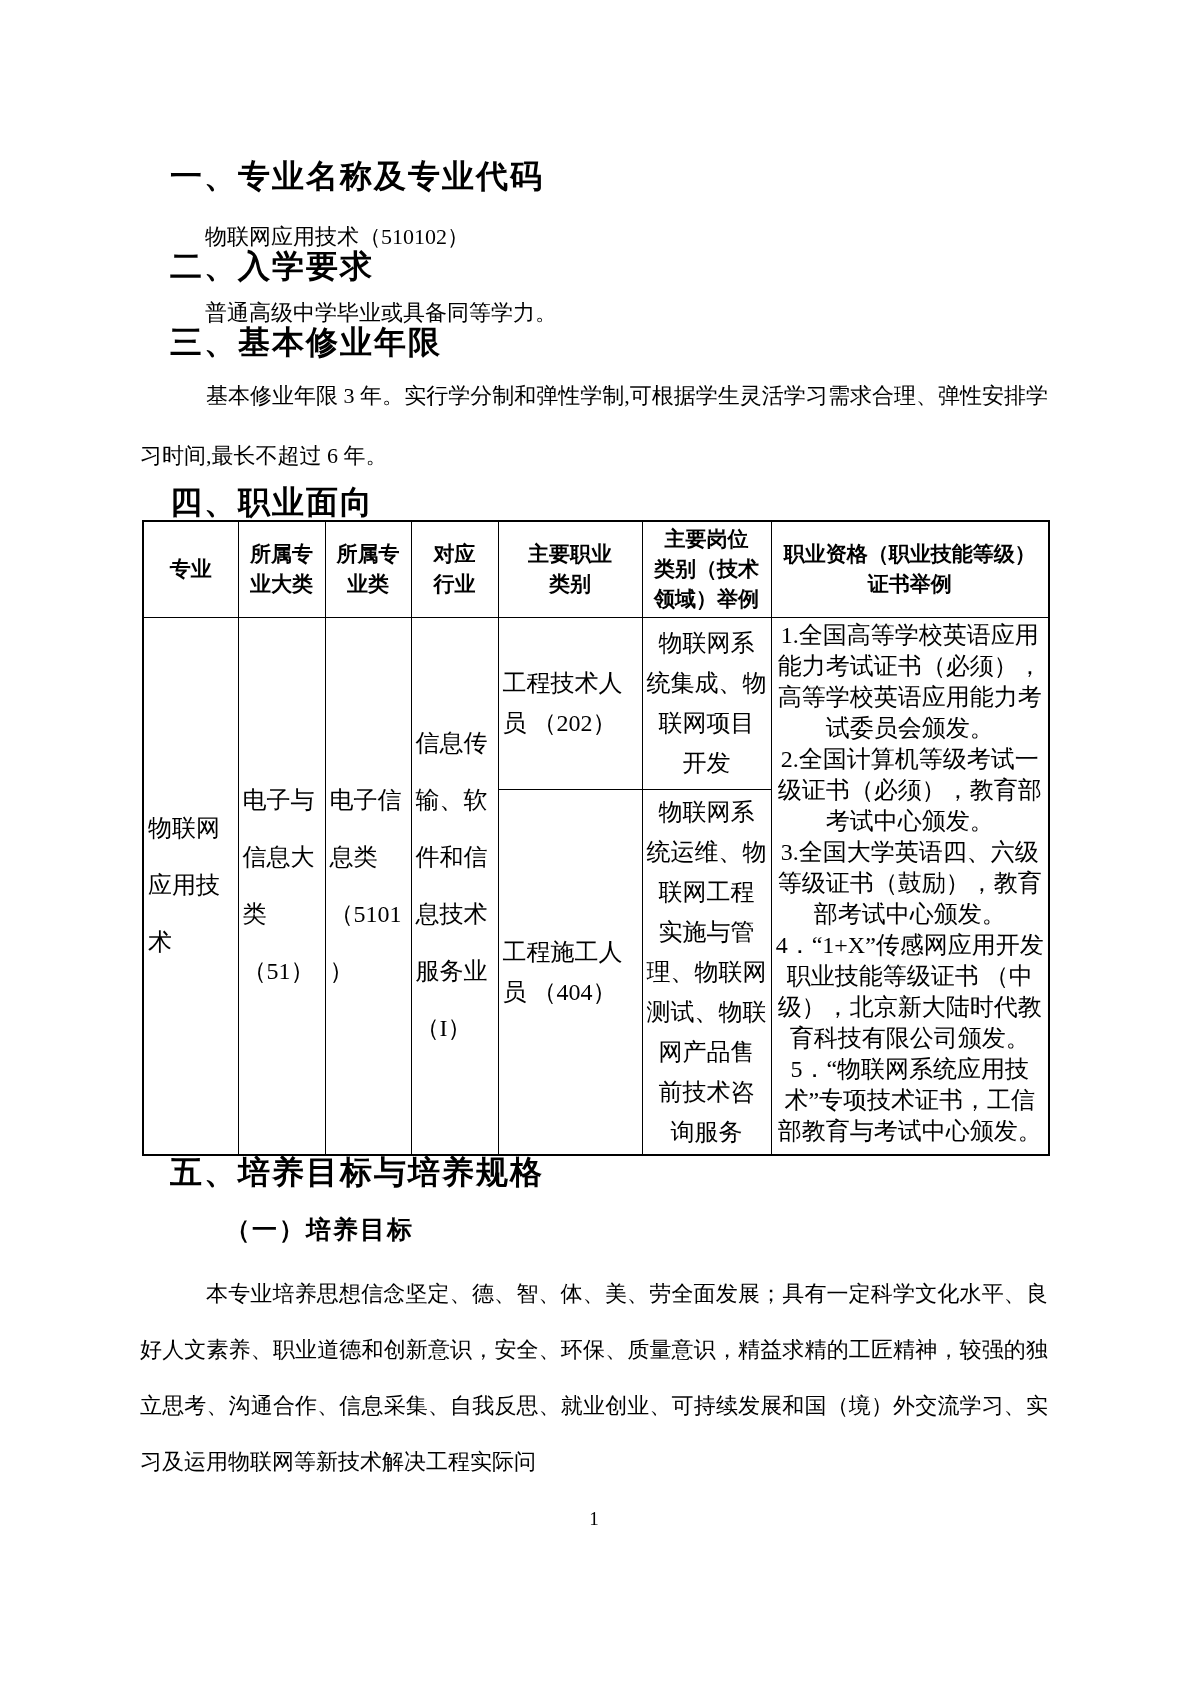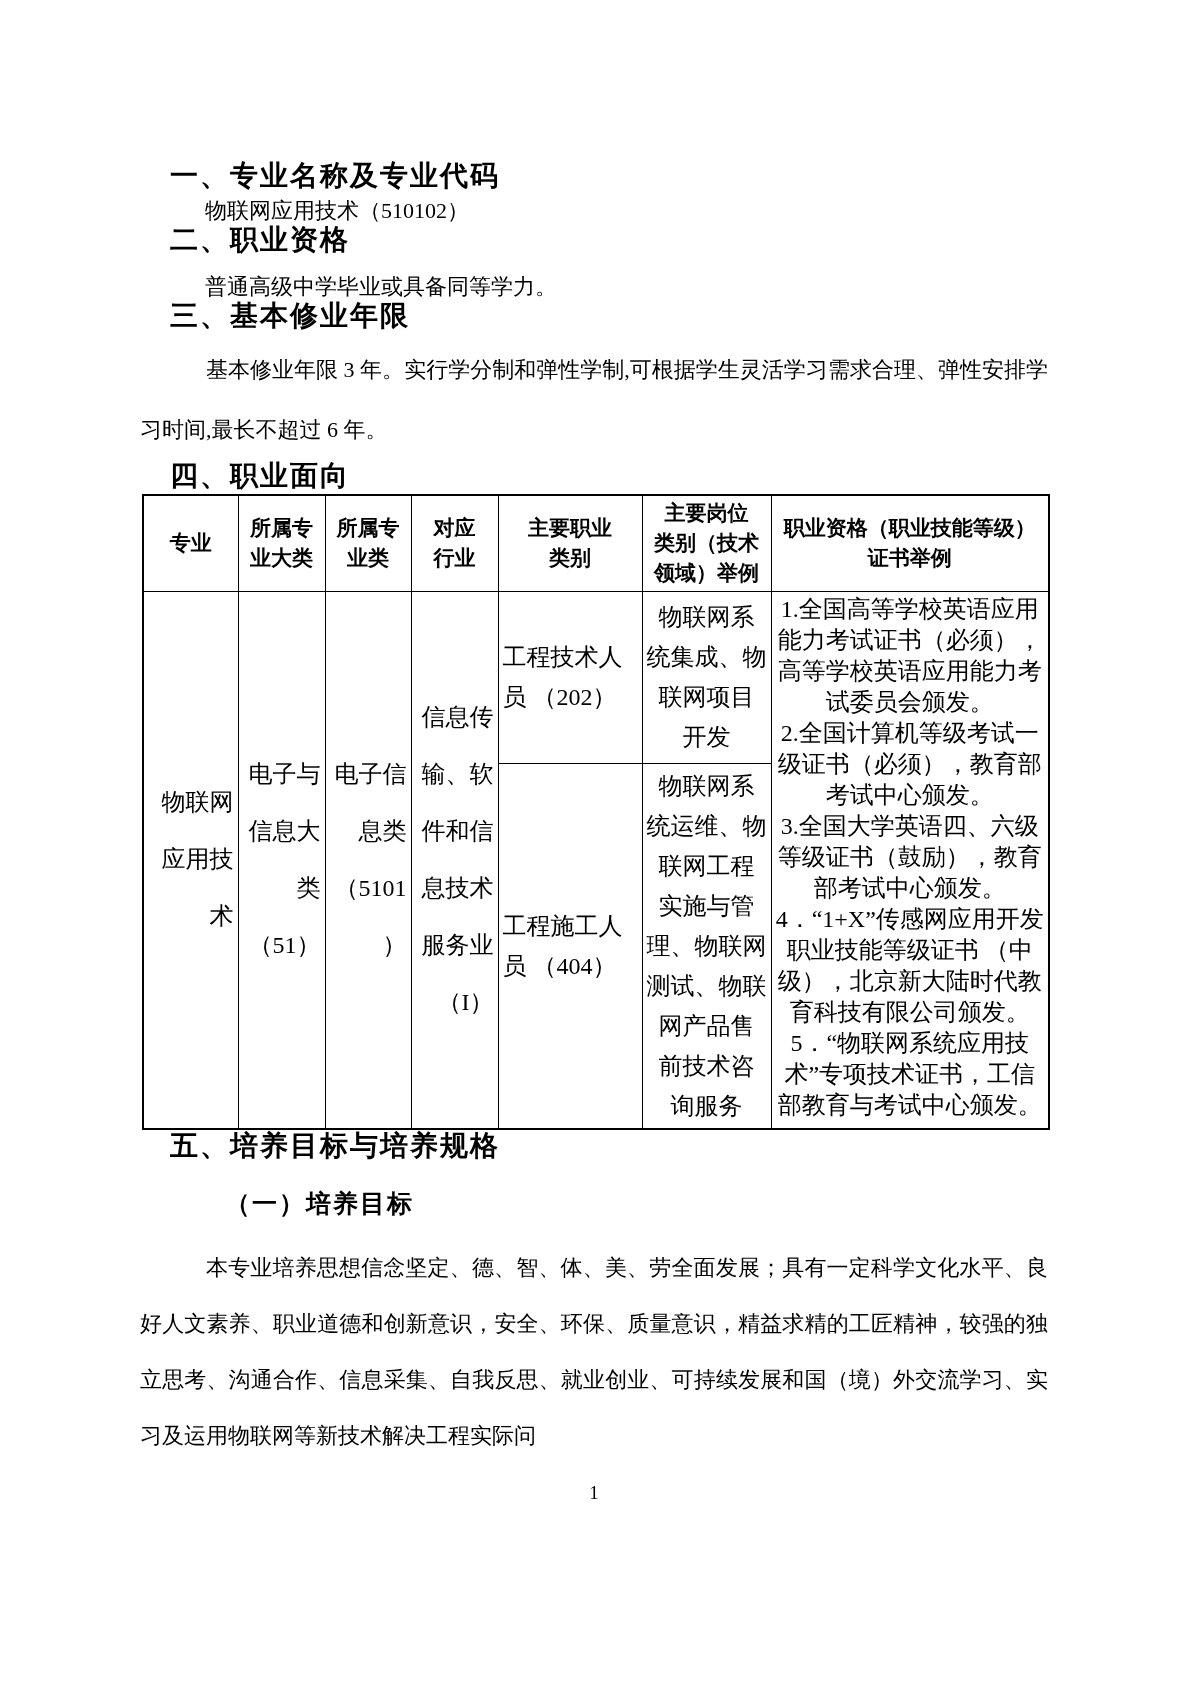--- a/index.html
+++ b/index.html
@@ -11,36 +11,36 @@
   }
   .page {
     box-sizing: border-box;
     width: 1191px; height: 1684px;
     padding: 160px 143px 0 140px;
     overflow: hidden;
   }
   h1.sec {
     font-family: "Liberation Sans", "DejaVu Sans", sans-serif;
     font-weight: 700;
-    font-size: 28px;
+    font-size: 32px;
     line-height: 32px;
     letter-spacing: 2px;
     margin: 0 0 0 30px;
   }
   h2.sub {
     font-family: Liberation Sans, sans-serif;
     font-weight: 700;
     font-size: 25px;
     line-height: 30px;
     letter-spacing: 2px;
     margin: 26px 0 0 85px;
   }
   p { margin: 0; font-size: 22px; }
   .p-short { line-height: 26px; text-indent: 65px; }
-  .p1 { margin-top: 6px; }
+  .p1 { margin-top: 32px; }
   .p2 { margin-top: 18px; }
   .h2s { margin-top: 26px; }
   .h3s { margin-top: 26px; }
   .h4s { margin-top: 6px; }
   .h5s { margin-top: 16px; }
   .p-just {
     text-align: justify;
     text-align-last: left;
     text-indent: 66px;
     word-break: break-all;
@@ -66,21 +66,21 @@
     font-size: 21px;
     font-weight: 700;
     text-align: center;
     vertical-align: middle;
     line-height: 30px;
   }
   table.career td { font-size: 24px; word-break: break-all; }
   tr.hrow { height: 96px; }
   tr.row-a { height: 172px; }
   tr.row-b { height: 361px; }
-  td.c { text-align: right; vertical-align: middle; line-height: 57px; }
+  td.c { text-align: left; vertical-align: middle; line-height: 57px; }
   td.c6 { text-align: center; vertical-align: middle; line-height: 40px; }
   td.occ { text-align: left; vertical-align: middle; line-height: 40px; padding-left: 10px; }
   td.certs {
     text-align: center;
     vertical-align: top;
     line-height: 31px;
     padding: 5px 6px 2px 7px;
   }
   .pagenum {
     margin-top: 18px;
@@ -90,21 +90,21 @@
   }
 </style>
 </head>
 <body>
 
 <div class="page">
 
   <h1 class="sec">一、专业名称及专业代码</h1>
   <p class="p-short p1">物联网应用技术（510102）</p>
 
-  <h1 class="sec h2s">二、职业资格</h1>
+  <h1 class="sec h2s">二、入学要求</h1>
   <p class="p-short p2">普通高级中学毕业或具备同等学力。</p>
 
   <h1 class="sec h3s">三、基本修业年限</h1>
   <p class="p-just p3">基本修业年限 3 年。实行学分制和弹性学制,可根据学生灵活学习需求合理、弹性安排学习时间,最长不超过 6 年。</p>
 
   <h1 class="sec h4s">四、职业面向</h1>
 
   <table class="career">
     <colgroup>
       <col style="width:95px">

